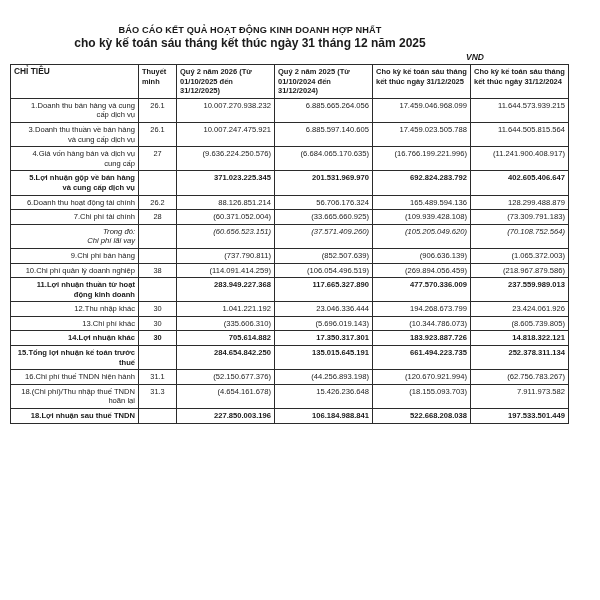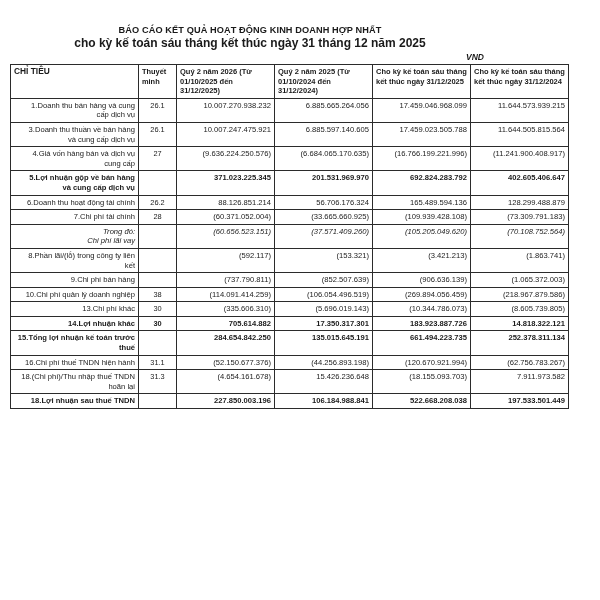--- a/index.html
+++ b/index.html
@@ -194,43 +194,51 @@
         <tr class="italic">
           <td class="label"><span class="sub-ind">Trong đó:
 Chi phí lãi vay</span></td>
           <td class="note"></td>
           <td class="num">(60.656.523.151)</td>
           <td class="num">(37.571.409.260)</td>
           <td class="num">(105.205.049.620)</td>
           <td class="num">(70.108.752.564)</td>
         </tr>
         <tr>
-          <td class="label"><span class="idx">8.</span><span>Phần lãi/(lỗ) trong công ty liên kết</span></td>
-          <td class="note"></td>
-          <td class="num">(592.117)</td>
-          <td class="num">(153.321)</td>
-          <td class="num">(3.421.213)</td>
-          <td class="num">(1.863.741)</td>
-        </tr>
-        <tr>
           <td class="label"><span class="idx">9.</span><span>Chi phí bán hàng</span></td>
           <td class="note"></td>
           <td class="num">(737.790.811)</td>
           <td class="num">(852.507.639)</td>
           <td class="num">(906.636.139)</td>
           <td class="num">(1.065.372.003)</td>
         </tr>
         <tr>
           <td class="label"><span class="idx">10.</span><span>Chi phí quản lý doanh nghiệp</span></td>
           <td class="note">38</td>
           <td class="num">(114.091.414.259)</td>
           <td class="num">(106.054.496.519)</td>
           <td class="num">(269.894.056.459)</td>
           <td class="num">(218.967.879.586)</td>
         </tr>
+        <tr class="bold">
+          <td class="label"><span class="idx">11.</span><span>Lợi nhuận thuần từ hoạt động kinh doanh</span></td>
+          <td class="note"></td>
+          <td class="num">283.949.227.368</td>
+          <td class="num">117.665.327.890</td>
+          <td class="num">477.570.336.009</td>
+          <td class="num">237.559.989.013</td>
+        </tr>
+        <tr>
+          <td class="label"><span class="idx">12.</span><span>Thu nhập khác</span></td>
+          <td class="note">30</td>
+          <td class="num">1.041.221.192</td>
+          <td class="num">23.046.336.444</td>
+          <td class="num">194.268.673.799</td>
+          <td class="num">23.424.061.926</td>
+        </tr>
         <tr>
           <td class="label"><span class="idx">13.</span><span>Chi phí khác</span></td>
           <td class="note">30</td>
           <td class="num">(335.606.310)</td>
           <td class="num">(5.696.019.143)</td>
           <td class="num">(10.344.786.073)</td>
           <td class="num">(8.605.739.805)</td>
         </tr>
         <tr class="bold">
           <td class="label"><span class="idx">14.</span><span>Lợi nhuận khác</span></td>

